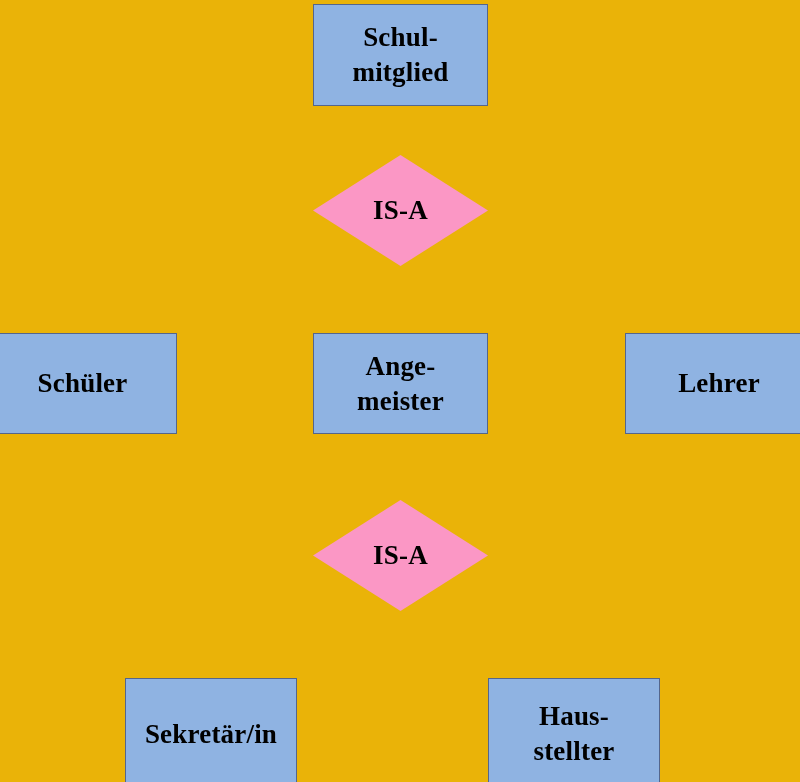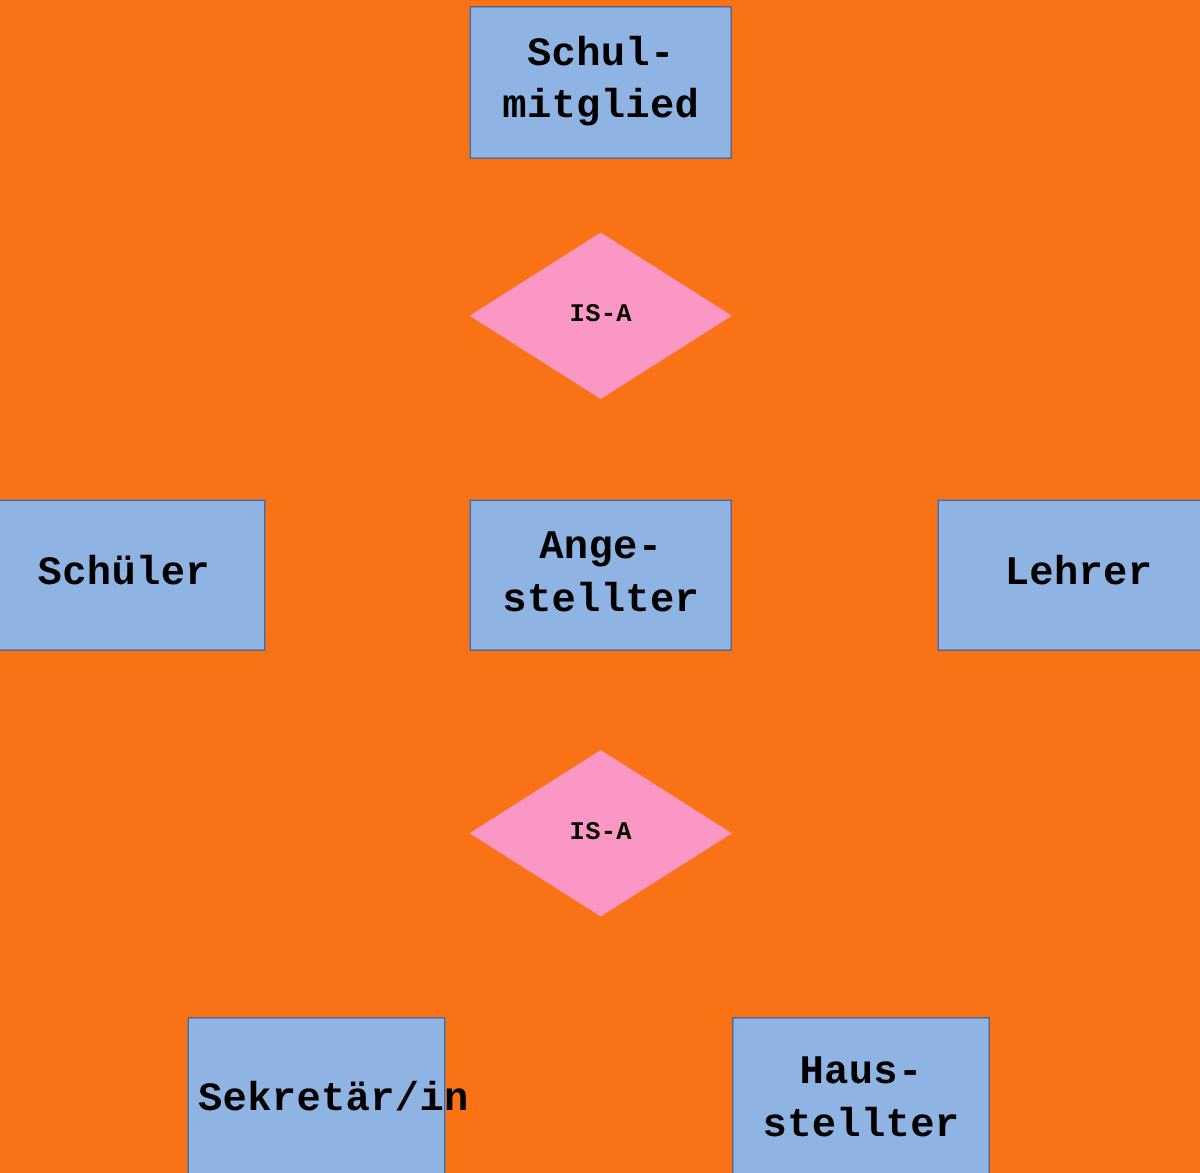--- a/index.html
+++ b/index.html
@@ -4,23 +4,23 @@
 <style>
   html, body {
     margin: 0;
     padding: 0;
     background: #000000;
   }
   #canvas {
     position: relative;
     width: 800px;
     height: 782px;
-    background: #f97316;
+    background: #eab308;
     overflow: hidden;
-    font-family: Liberation Mono, monospace;
+    font-family: Liberation Serif, serif;
   }
   .entity {
     position: absolute;
     background: #8FB3E2;
     border: 1px solid #54668C;
     box-sizing: border-box;
     display: flex;
     align-items: center;
     justify-content: center;
     text-align: center;
@@ -47,21 +47,21 @@
     position: absolute;
     inset: 0;
     background: #FB97C5;
     clip-path: polygon(50% 0%, 100% 50%, 50% 100%, 0% 50%);
   }
   .relationship .label {
     position: relative;
     z-index: 2;
     color: #000000;
     font-weight: bold;
-    font-size: 17px;
+    font-size: 27px;
     letter-spacing: 0.2px;
     text-align: center;
   }
 
   
   #ent-schulmitglied { left: 313px; top: 4px;  width: 175px; height: 102px; }
   
   #rel-isa-top      { left: 313px; top: 155px; width: 175px; height: 111px; }
   
   #ent-schueler     { left: -12px; top: 333px; width: 189px; height: 101px; }
@@ -87,21 +87,21 @@
     <span class="diamond-shape"></span>
     <span class="label">IS-A</span>
   </div>
 
   <div class="entity" id="ent-schueler">
     <span class="label">Schüler</span>
   </div>
 
   <div class="entity" id="ent-angestellter">
     <span class="label">Ange-
-stellter</span>
+meister</span>
   </div>
 
   <div class="entity" id="ent-lehrer">
     <span class="label">Lehrer</span>
   </div>
 
   <div class="relationship" id="rel-isa-bottom">
     <span class="diamond-shape"></span>
     <span class="label">IS-A</span>
   </div>

